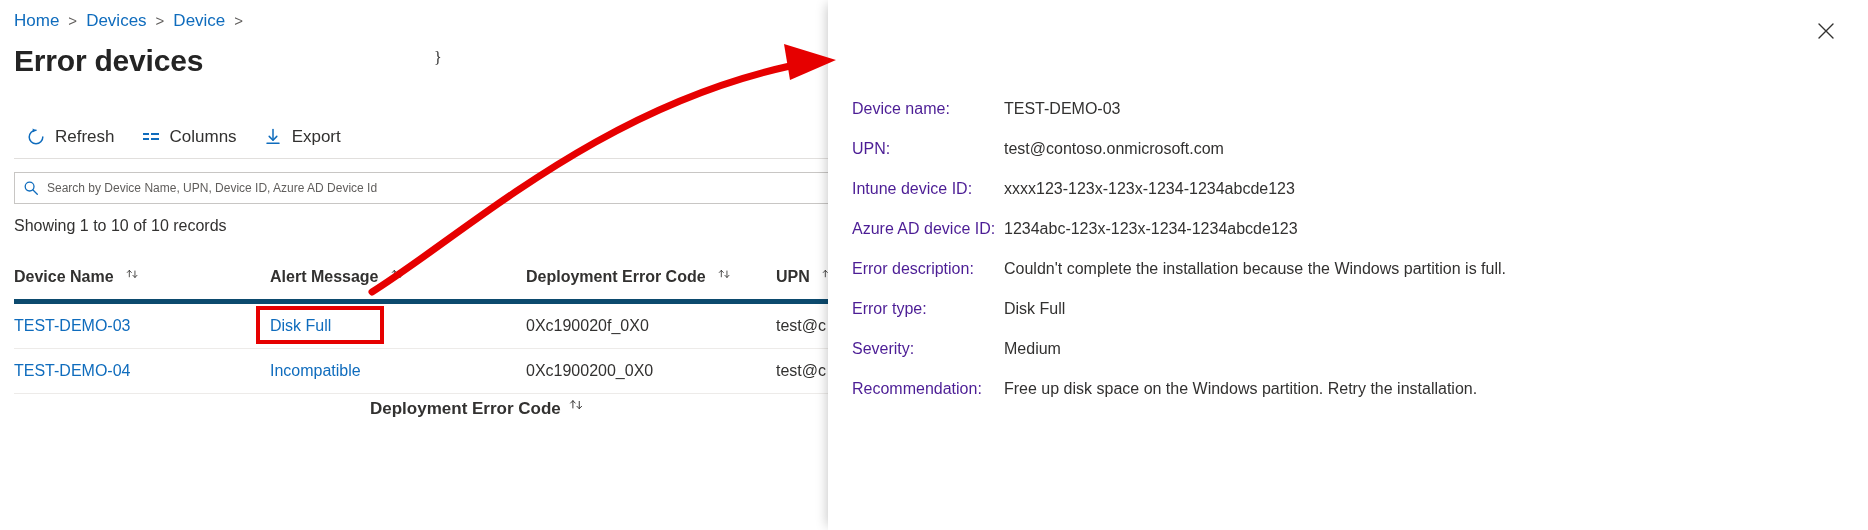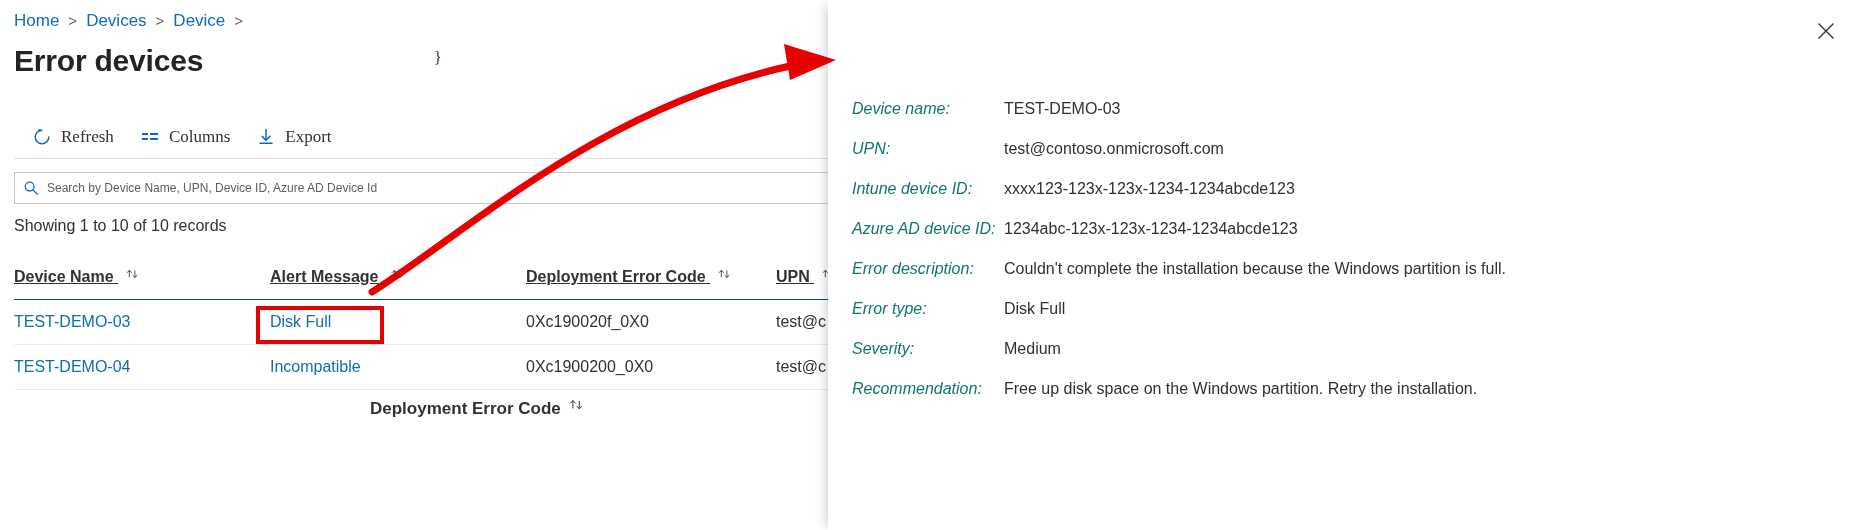--- a/index.html
+++ b/index.html
@@ -37,24 +37,23 @@
     letter-spacing: -0.2px; white-space: nowrap;
   }
 
   #stray-glyph {
     position: absolute; left: 434px; top: 49px;
     font-size: 16px; color: #333; font-family: "Liberation Serif", serif;
   }
 
   
   #toolbar {
-    position: absolute; left: 32px; top: 122px;
+    position: absolute; left: 26px; top: 122px;
     display: flex; align-items: center; gap: 26px;
     height: 30px;
-    font-family: Liberation Serif, serif;
   }
   .tb-item {
     display: flex; align-items: center; gap: 9px;
     cursor: pointer; white-space: nowrap;
   }
   .tb-label { font-size: 17px; color: #323130; }
   .tb-ico { width: 20px; height: 20px; display: block; flex: none; }
 
   #toolbar-divider {
     position: absolute; left: 14px; top: 158px;
@@ -80,23 +79,22 @@
   #records-info {
     position: absolute; left: 14px; top: 217px;
     font-size: 16px; color: #323130; white-space: nowrap;
   }
 
   
   #grid { position: absolute; left: 14px; top: 258px; width: 1040px; }
   #grid table { border-collapse: collapse; width: 1040px; table-layout: fixed; }
   #grid th {
     text-align: left; font-size: 16px; font-weight: 600; color: #323130;
-    padding: 10px 0 12px 0; border-bottom: 1px solid #0c4a6e;
+    padding: 10px 0 12px 0; border-bottom: 5px solid #0c4a6e;
     white-space: nowrap;
-    text-decoration: underline;
   }
   #grid td {
     font-size: 16px; color: #323130;
     padding: 13px 0 13px 0; border-bottom: 1px solid #edebe9;
     white-space: nowrap;
   }
   .col-device { width: 256px; }
   .col-alert  { width: 256px; }
   .col-code   { width: 250px; }
   .col-upn    { width: 278px; }
@@ -147,21 +145,21 @@
   #details {
     position: absolute; left: 24px; top: 100px;
     width: 1000px;
   }
   .detail-row {
     display: flex; align-items: baseline;
     margin-bottom: 22px;
   }
   .detail-label {
     width: 152px; flex: none;
-    font-size: 16px; color: #0f766e; white-space: nowrap; font-style: italic;
+    font-size: 16px; color: #4c1d95; white-space: nowrap;
   }
   .detail-value {
     font-size: 16px; color: #323130; white-space: nowrap;
   }
   .detail-row.wide .detail-label { width: 152px; }
 </style>
 </head>
 <body>
 
 <div id="root">

